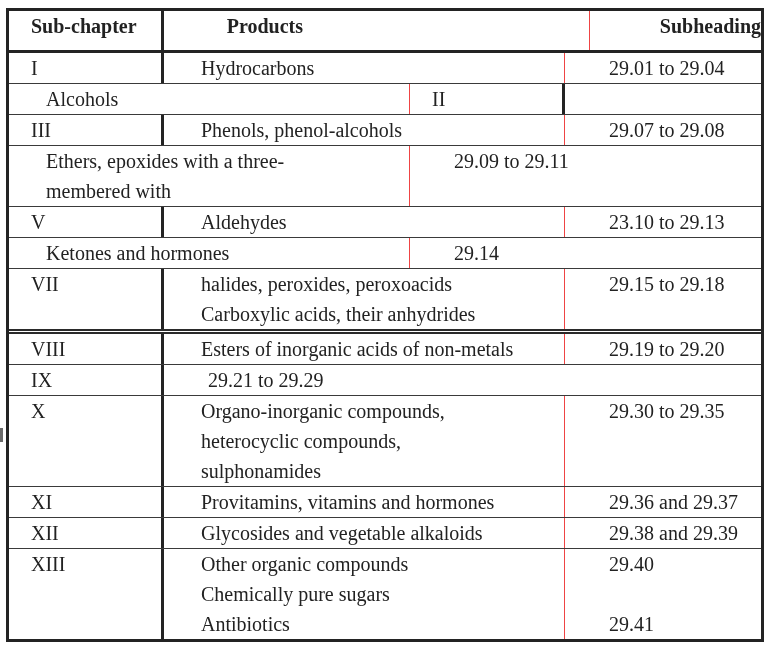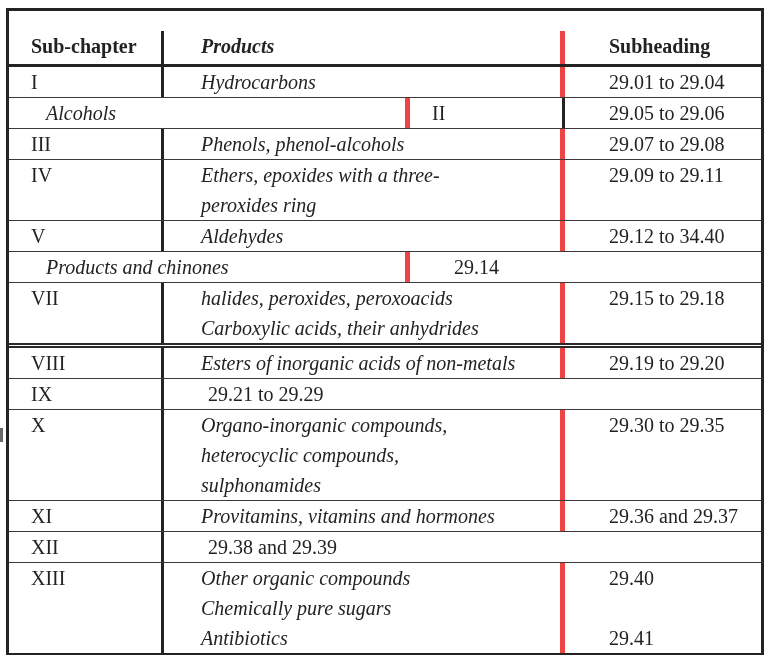--- a/index.html
+++ b/index.html
@@ -1,26 +1,26 @@
 <!DOCTYPE html>
 <html><head>
 <meta charset="utf-8">
 <style>
   html, body { margin:0; padding:0; background:#ffffff; }
   body { width:768px; height:655px; position:relative; overflow:hidden;
          font-family:"Liberation Serif","DejaVu Serif",serif; color:#222; }
   .tbl { position:absolute; left:6px; top:8px; width:758px;
          border:3px solid #232323; box-sizing:border-box; }
   .row { display:flex; border-top:1.5px solid #3a3a3a; box-sizing:border-box; }
-  .row.header { height:53px; align-items:flex-end; border-top:none; }
+  .row.header { height:39px; border-top:none;gap:26px; }
   .row.header .cell { font-weight:bold; padding-bottom:3px; }
   .row.section-break { border-top:5px double #2a2a2a; }
   .cell { font-size:20px; line-height:30px; box-sizing:border-box; }
   .c1 { width:155px; padding-left:22px; border-right:3px solid #232323; }
-  .c2 { width:401px; padding-left:37px; border-right:5px solid #ef4444; white-space:nowrap;font-style:italic; }
+  .c2 { width:401px; padding-left:37px; border-right:1px solid #ef4444; white-space:nowrap; }
   .c3 { flex:1; padding-left:44px; }
   .line { display:block; height:30px; }
   .after-header { border-top:3px solid #232323; }
   .edge-mark { position:absolute; left:0; top:428px; width:3px; height:14px; background:#6a6a6a; }
 </style>
 </head>
 <body>
 
 <div class="edge-mark"></div>
 
@@ -42,61 +42,55 @@
           <span class="line">29.01 to 29.04</span>
         </div>
       </div>
       <div class="row">
         <div class="cell c2">
           <span class="line">Alcohols</span>
         </div>
         <div class="cell c1">
           <span class="line">II</span>
         </div>
-        <div class="cell c3">
-          <span class="line">29.05 to 29.06</span>
-        </div>
       </div>
       <div class="row">
         <div class="cell c1">
           <span class="line">III</span>
         </div>
         <div class="cell c2">
           <span class="line">Phenols, phenol-alcohols</span>
         </div>
         <div class="cell c3">
           <span class="line">29.07 to 29.08</span>
         </div>
       </div>
       <div class="row">
-        <div class="cell c1">
-          <span class="line">IV</span>
-        </div>
         <div class="cell c2">
           <span class="line">Ethers, epoxides with a three-</span>
-          <span class="line">peroxides ring</span>
+          <span class="line">membered with</span>
         </div>
         <div class="cell c3">
           <span class="line">29.09 to 29.11</span>
         </div>
       </div>
       <div class="row">
         <div class="cell c1">
           <span class="line">V</span>
         </div>
         <div class="cell c2">
           <span class="line">Aldehydes</span>
         </div>
         <div class="cell c3">
-          <span class="line">29.12 to 34.40</span>
+          <span class="line">23.10 to 29.13</span>
         </div>
       </div>
       <div class="row">
         <div class="cell c2">
-          <span class="line">Products and chinones</span>
+          <span class="line">Ketones and hormones</span>
         </div>
         <div class="cell c3">
           <span class="line">29.14</span>
         </div>
       </div>
       <div class="row">
         <div class="cell c1">
           <span class="line">VII</span>
         </div>
         <div class="cell c2">
@@ -147,20 +141,23 @@
           <span class="line">Provitamins, vitamins and hormones</span>
         </div>
         <div class="cell c3">
           <span class="line">29.36 and 29.37</span>
         </div>
       </div>
       <div class="row">
         <div class="cell c1">
           <span class="line">XII</span>
         </div>
+        <div class="cell c2">
+          <span class="line">Glycosides and vegetable alkaloids</span>
+        </div>
         <div class="cell c3">
           <span class="line">29.38 and 29.39</span>
         </div>
       </div>
       <div class="row">
         <div class="cell c1">
           <span class="line">XIII</span>
         </div>
         <div class="cell c2">
           <span class="line">Other organic compounds</span>

